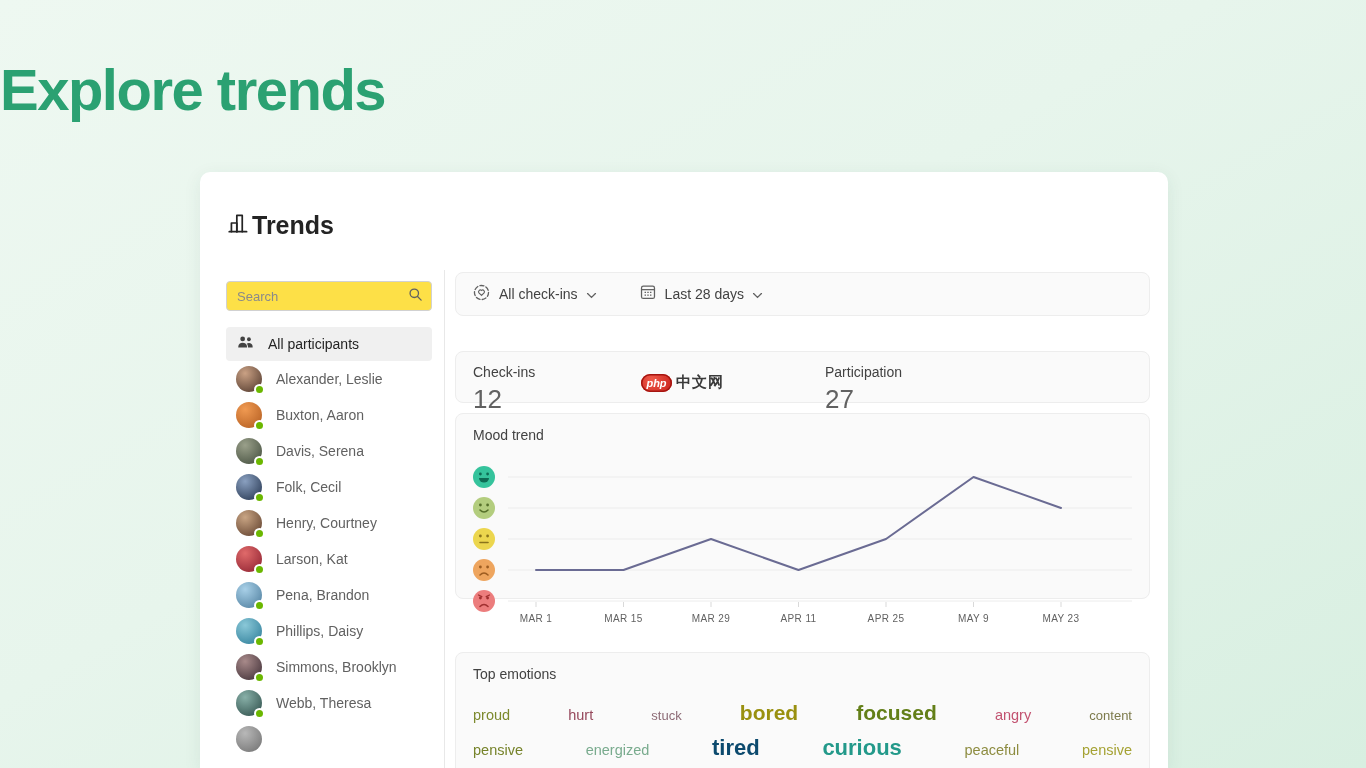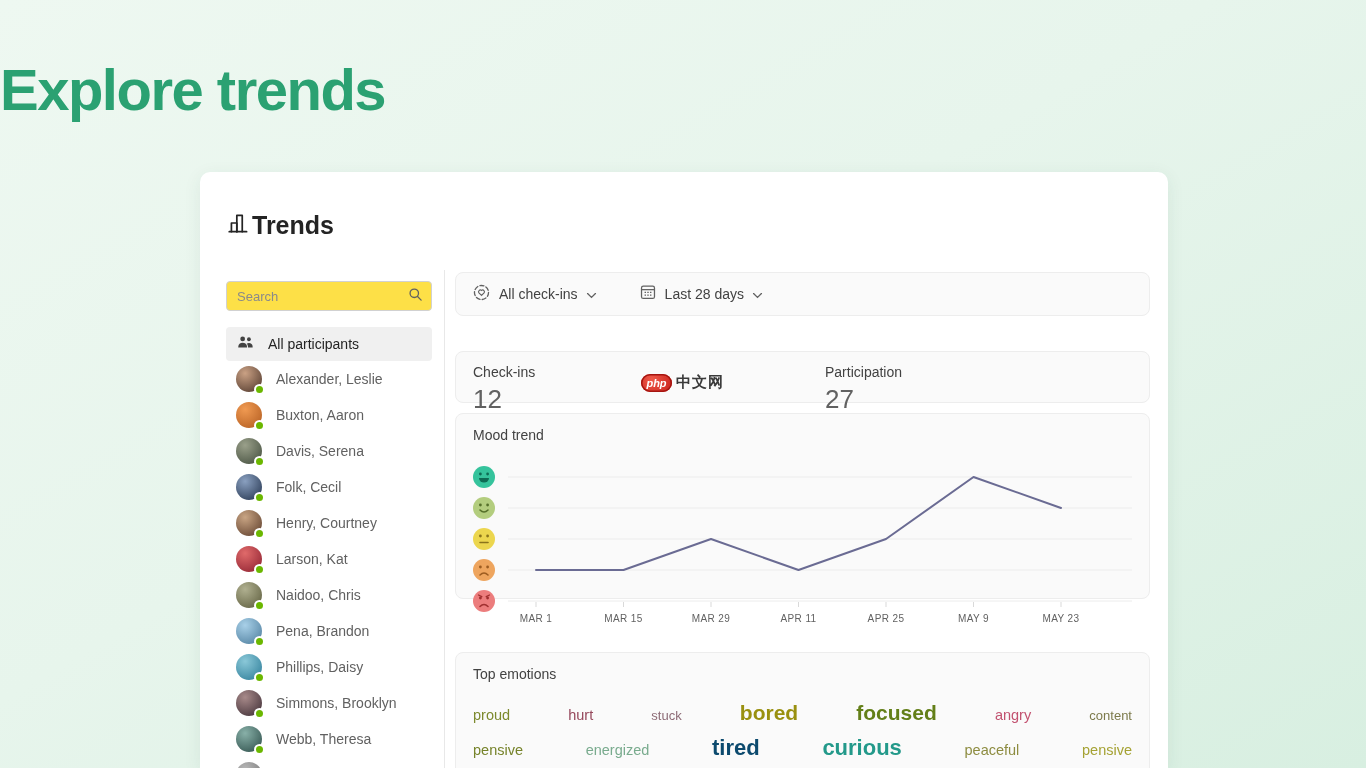--- a/index.html
+++ b/index.html
@@ -164,26 +164,20 @@
           </span>
           <span class="name">Henry, Courtney</span>
         </div>
         <div class="p-row">
           <span class="avatar" style="background: radial-gradient(circle at 35% 28%, rgb(224, 106, 106), rgb(138, 30, 46));">
             <span class="presence"></span>
           </span>
           <span class="name">Larson, Kat</span>
         </div>
         <div class="p-row">
-          <span class="avatar" style="background: radial-gradient(circle at 35% 28%, rgb(176, 176, 144), rgb(90, 90, 58));">
-            <span class="presence"></span>
-          </span>
-          <span class="name">Naidoo, Chris</span>
-        </div>
-        <div class="p-row">
           <span class="avatar" style="background: radial-gradient(circle at 35% 28%, rgb(168, 208, 232), rgb(74, 122, 154));">
             <span class="presence"></span>
           </span>
           <span class="name">Pena, Brandon</span>
         </div>
         <div class="p-row">
           <span class="avatar" style="background: radial-gradient(circle at 35% 28%, rgb(138, 200, 216), rgb(42, 122, 150));">
             <span class="presence"></span>
           </span>
           <span class="name">Phillips, Daisy</span>

